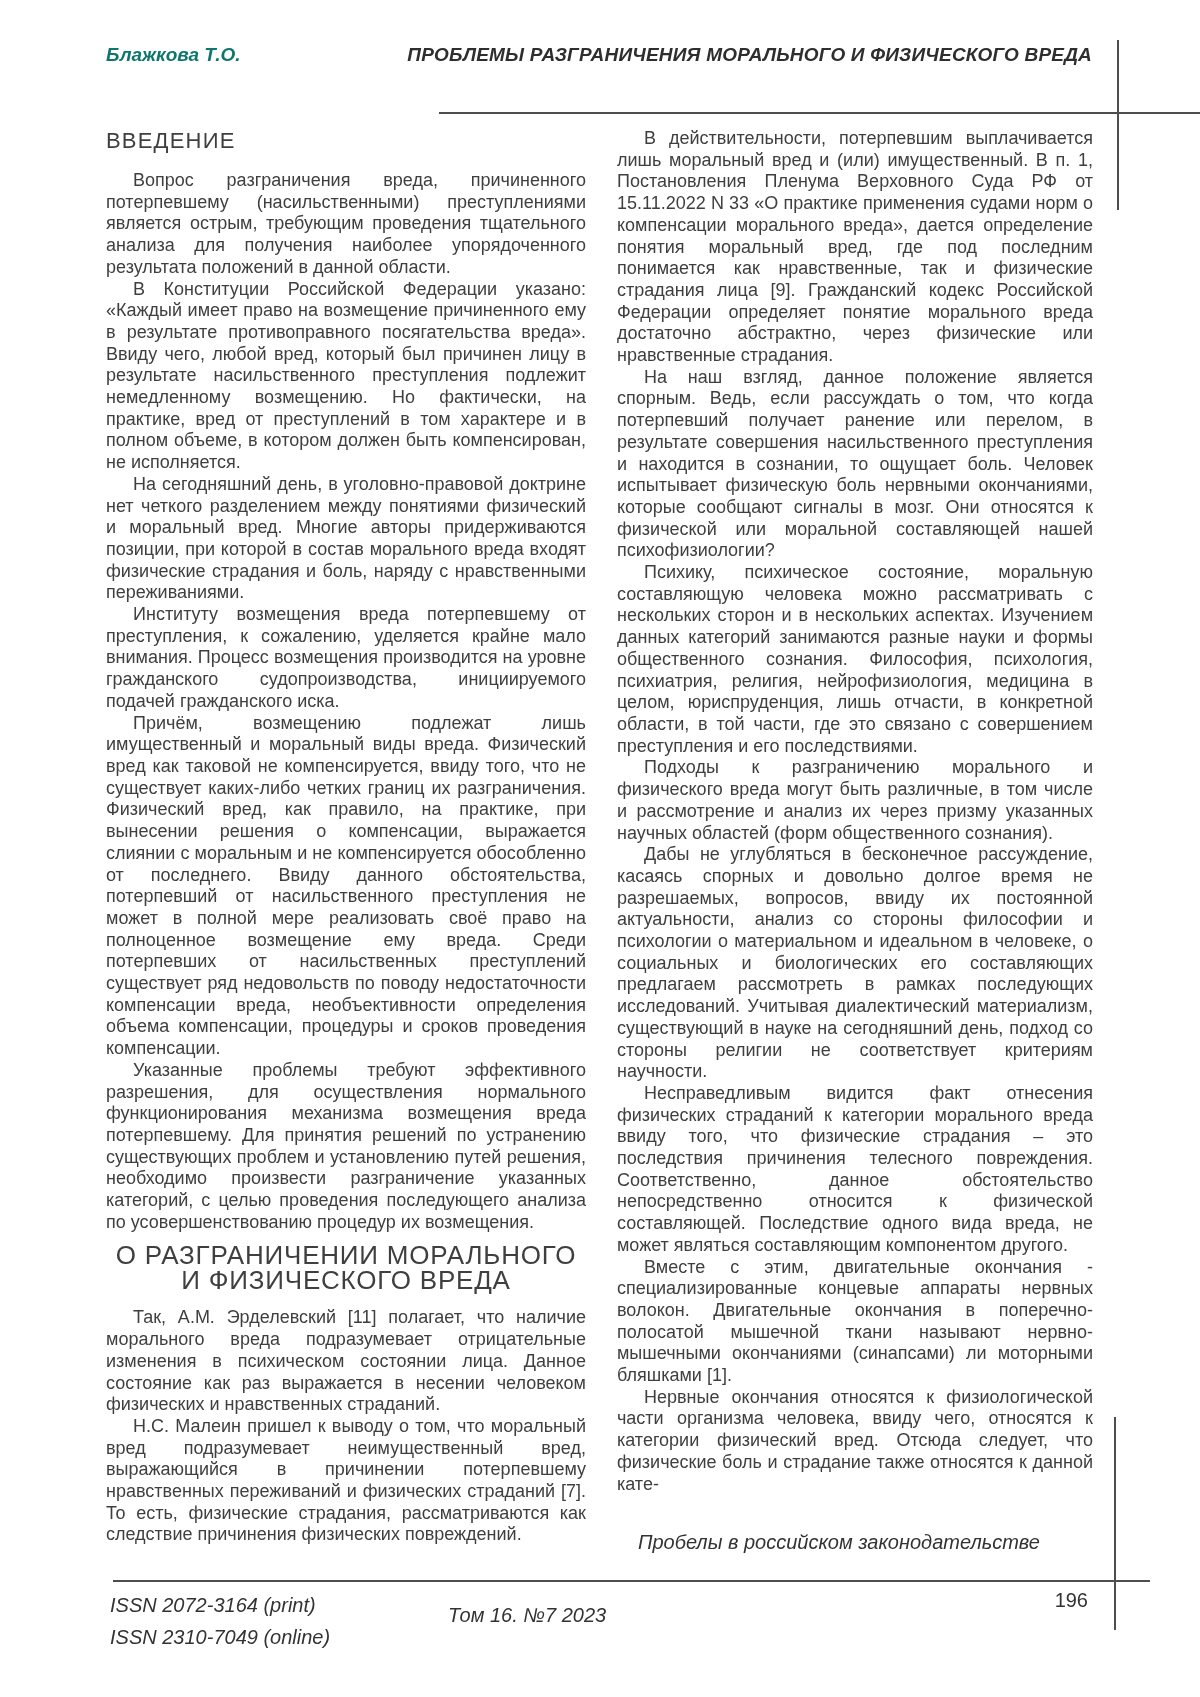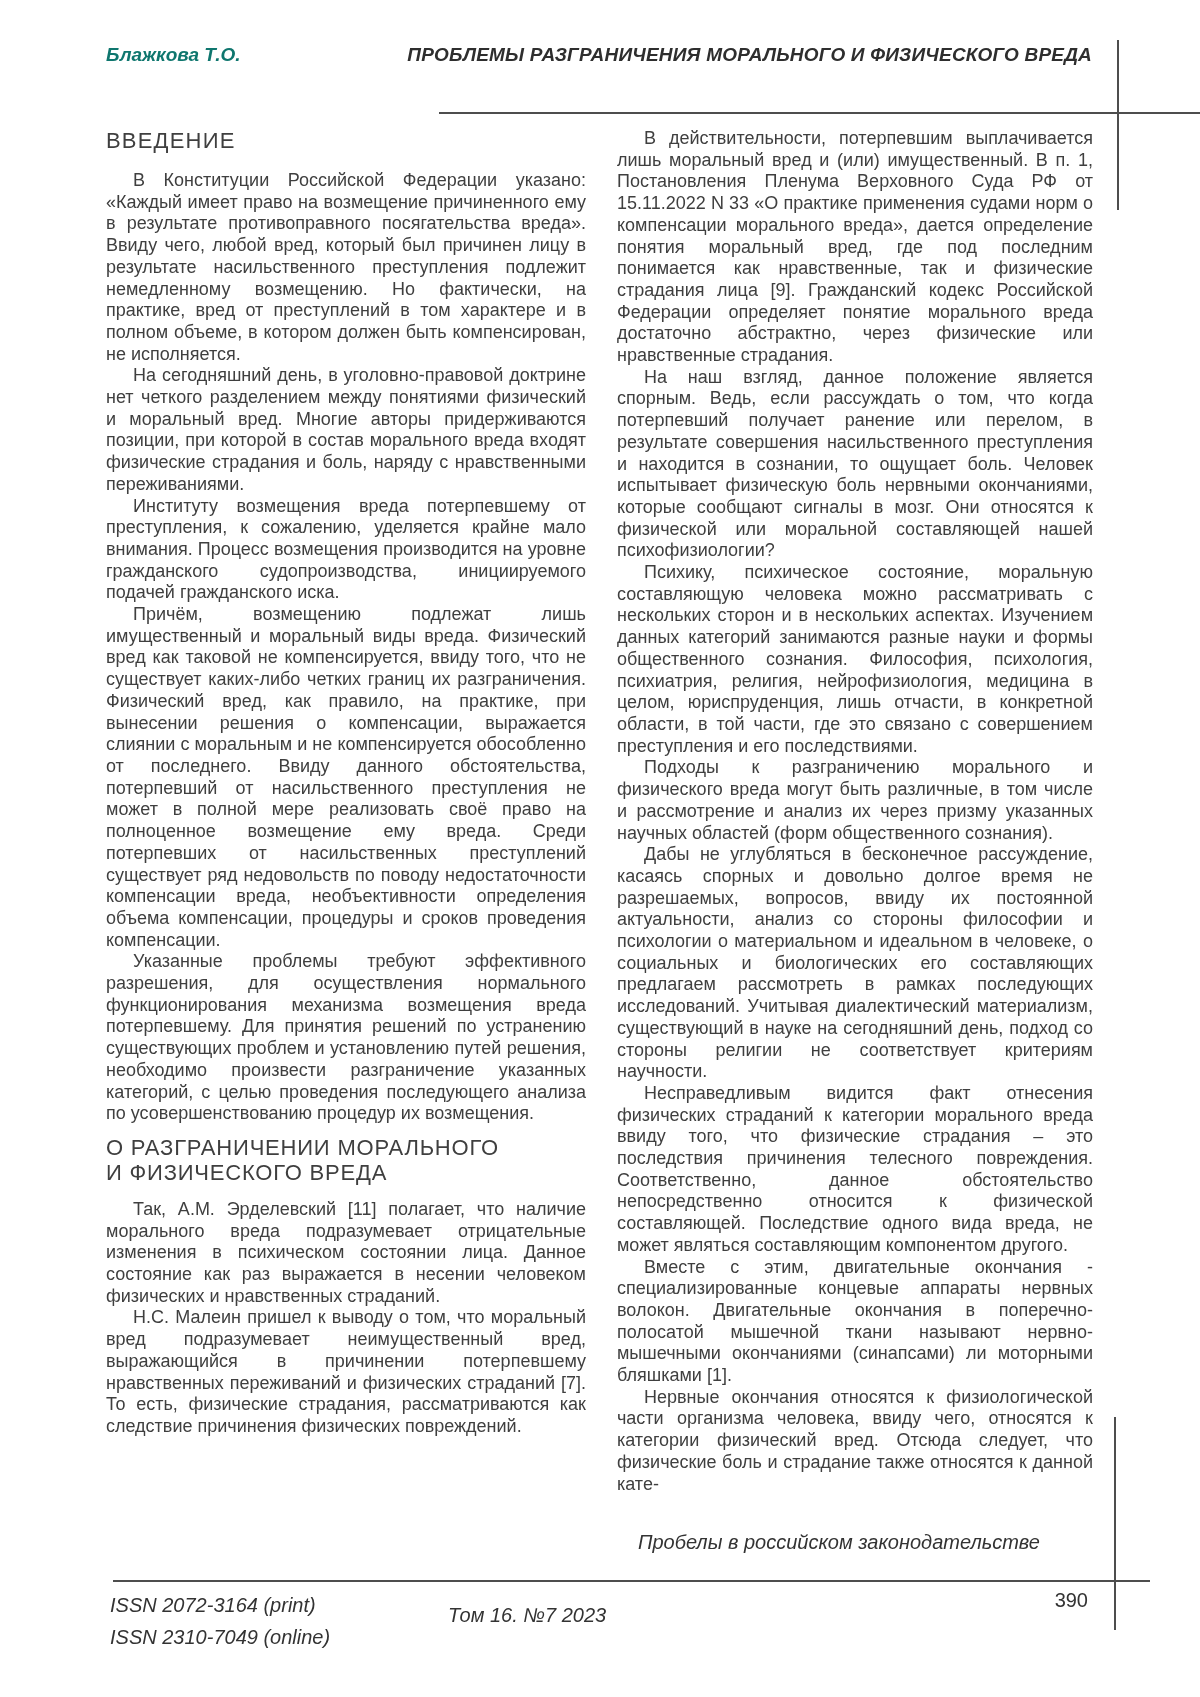--- a/index.html
+++ b/index.html
@@ -39,22 +39,22 @@
   .col-left{width:484px;}
   .col-right{width:480px;}
   .col p{margin:0;text-indent:27px;}
   .intro-heading{
     margin:0 0 16px 0;
     font-size:22px;font-weight:normal;letter-spacing:1.2px;
     line-height:26px;color:#3f3f3f;
   }
   .sec-heading{
     margin:10px 0 14px 0;
-    font-size:22px;letter-spacing:0.8px;line-height:25px;color:#3f3f3f;
-    text-align:left;
+    font-size:26px;letter-spacing:0.8px;line-height:25px;color:#3f3f3f;
+    text-align:center;
   }
   
   .footer-rule{
     position:absolute;left:113px;top:1580px;width:1037px;height:2px;background:#4d4d4d;
   }
   .footer-text{
     position:absolute;font-size:20px;font-style:italic;color:#333333;
   }
   .footer-issn{left:110px;top:1589px;line-height:32px;}
   .footer-volume{left:448px;top:1589px;margin-top:15px;}
@@ -72,20 +72,21 @@
   <div class="hdr-author">Блажкова Т.О.</div>
   <div class="hdr-title">ПРОБЛЕМЫ РАЗГРАНИЧЕНИЯ МОРАЛЬНОГО И ФИЗИЧЕСКОГО ВРЕДА</div>
   <div class="hdr-rule"></div>
   <div class="mark-top"></div>
   <div class="mark-bottom"></div>
 
   <div class="content">
 
     <div class="col col-left">
       <h2 class="intro-heading">ВВЕДЕНИЕ</h2>
+      <p>Вопрос разграничения вреда, причиненного потерпевшему (насильственными) преступлениями является острым, требующим проведения тщательного анализа для получения наиболее упорядоченного результата положений в данной области.</p>
       <p>В Конституции Российской Федерации указано: «Каждый имеет право на возмещение причиненного ему в результате противоправного посягательства вреда». Ввиду чего, любой вред, который был причинен лицу в результате насильственного преступления подлежит немедленному возмещению. Но фактически, на практике, вред от преступлений в том характере и в полном объеме, в котором должен быть компенсирован, не исполняется.</p>
       <p>На сегодняшний день, в уголовно-правовой доктрине нет четкого разделением между понятиями физический и моральный вред. Многие авторы придерживаются позиции, при которой в состав морального вреда входят физические страдания и боль, наряду с нравственными переживаниями.</p>
       <p>Институту возмещения вреда потерпевшему от преступления, к сожалению, уделяется крайне мало внимания. Процесс возмещения производится на уровне гражданского судопроизводства, инициируемого подачей гражданского иска.</p>
       <p>Причём, возмещению подлежат лишь имущественный и моральный виды вреда. Физический вред как таковой не компенсируется, ввиду того, что не существует каких-либо четких границ их разграничения. Физический вред, как правило, на практике, при вынесении решения о компенсации, выражается слиянии с моральным и не компенсируется обособленно от последнего. Ввиду данного обстоятельства, потерпевший от насильственного преступления не может в полной мере реализовать своё право на полноценное возмещение ему вреда. Среди потерпевших от насильственных преступлений существует ряд недовольств по поводу недостаточности компенсации вреда, необъективности определения объема компенсации, процедуры и сроков проведения компенсации.</p>
       <p>Указанные проблемы требуют эффективного разрешения, для осуществления нормального функционирования механизма возмещения вреда потерпевшему. Для принятия решений по устранению существующих проблем и установлению путей решения, необходимо произвести разграничение указанных категорий, с целью проведения последующего анализа по усовершенствованию процедур их возмещения.</p>
       <div class="sec-heading">
         <div>О РАЗГРАНИЧЕНИИ МОРАЛЬНОГО</div>
         <div>И ФИЗИЧЕСКОГО ВРЕДА</div>
       </div>
       <p>Так, А.М. Эрделевский [11] полагает, что наличие морального вреда подразумевает отрицательные изменения в психическом состоянии лица. Данное состояние как раз выражается в несении человеком физических и нравственных страданий.</p>
@@ -105,15 +106,15 @@
 
   </div>
 
   <div class="footer-rule"></div>
   <div class="footer-text footer-issn">
     <div>ISSN 2072-3164 (print)</div>
     <div>ISSN 2310-7049 (online)</div>
   </div>
   <div class="footer-text footer-volume">Том 16. №7 2023</div>
   <div class="footer-text footer-journal">Пробелы в российском законодательстве</div>
-  <div class="footer-page">390</div>
+  <div class="footer-page">196</div>
 
 </div>
 
 </body></html>

